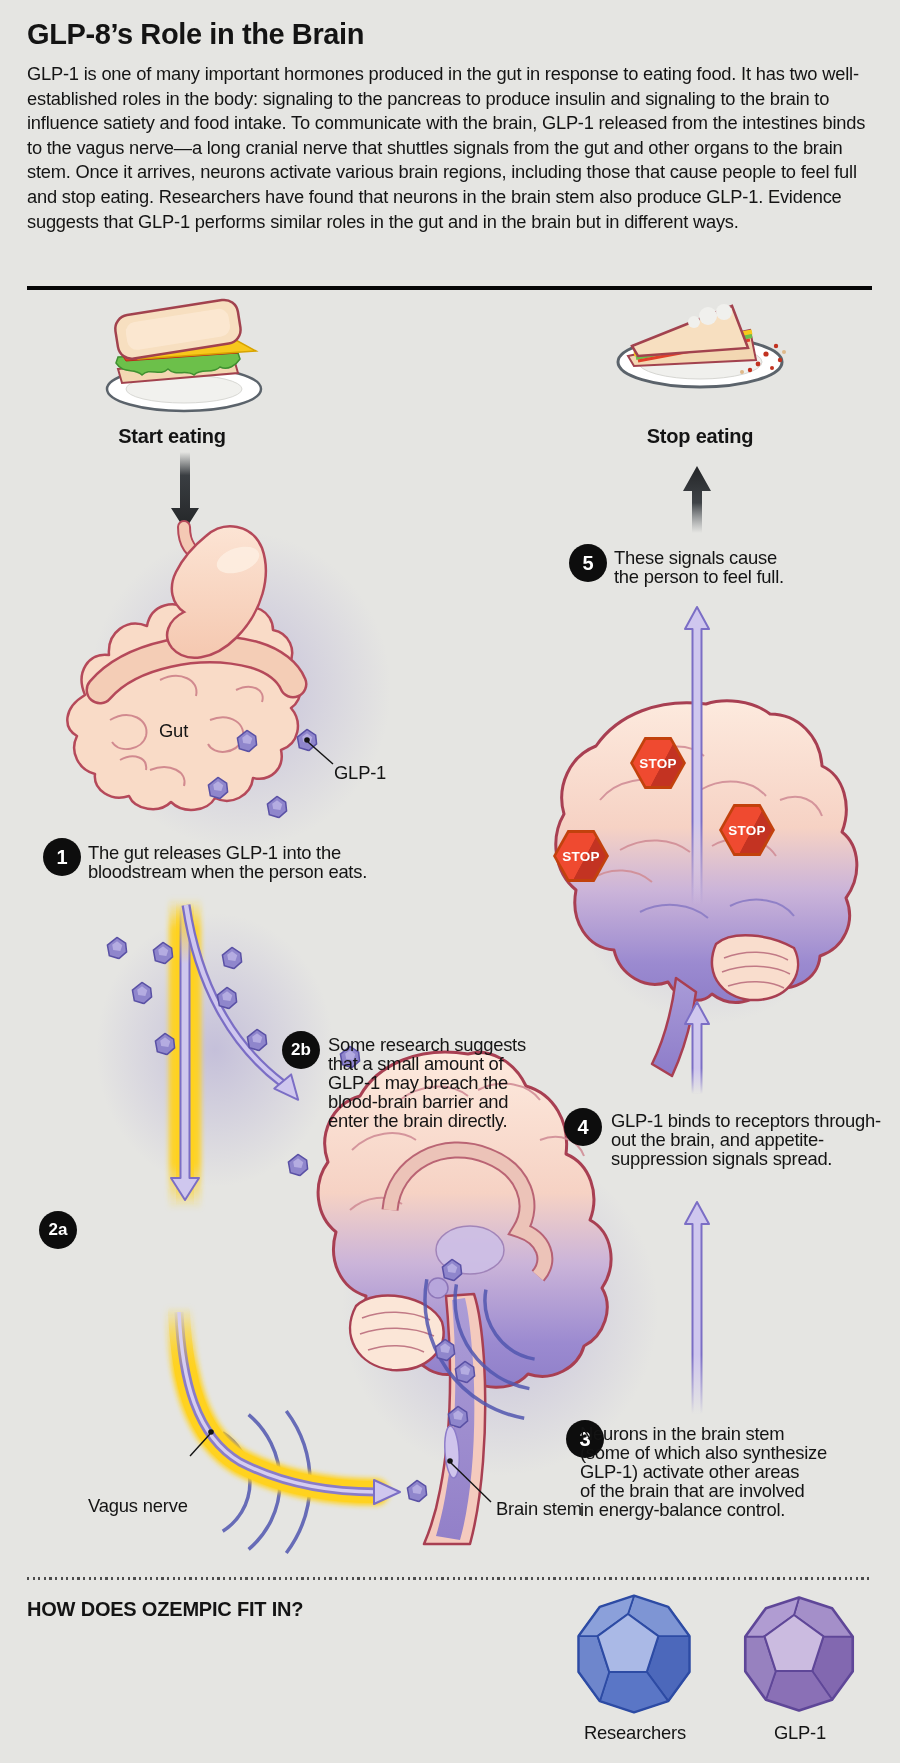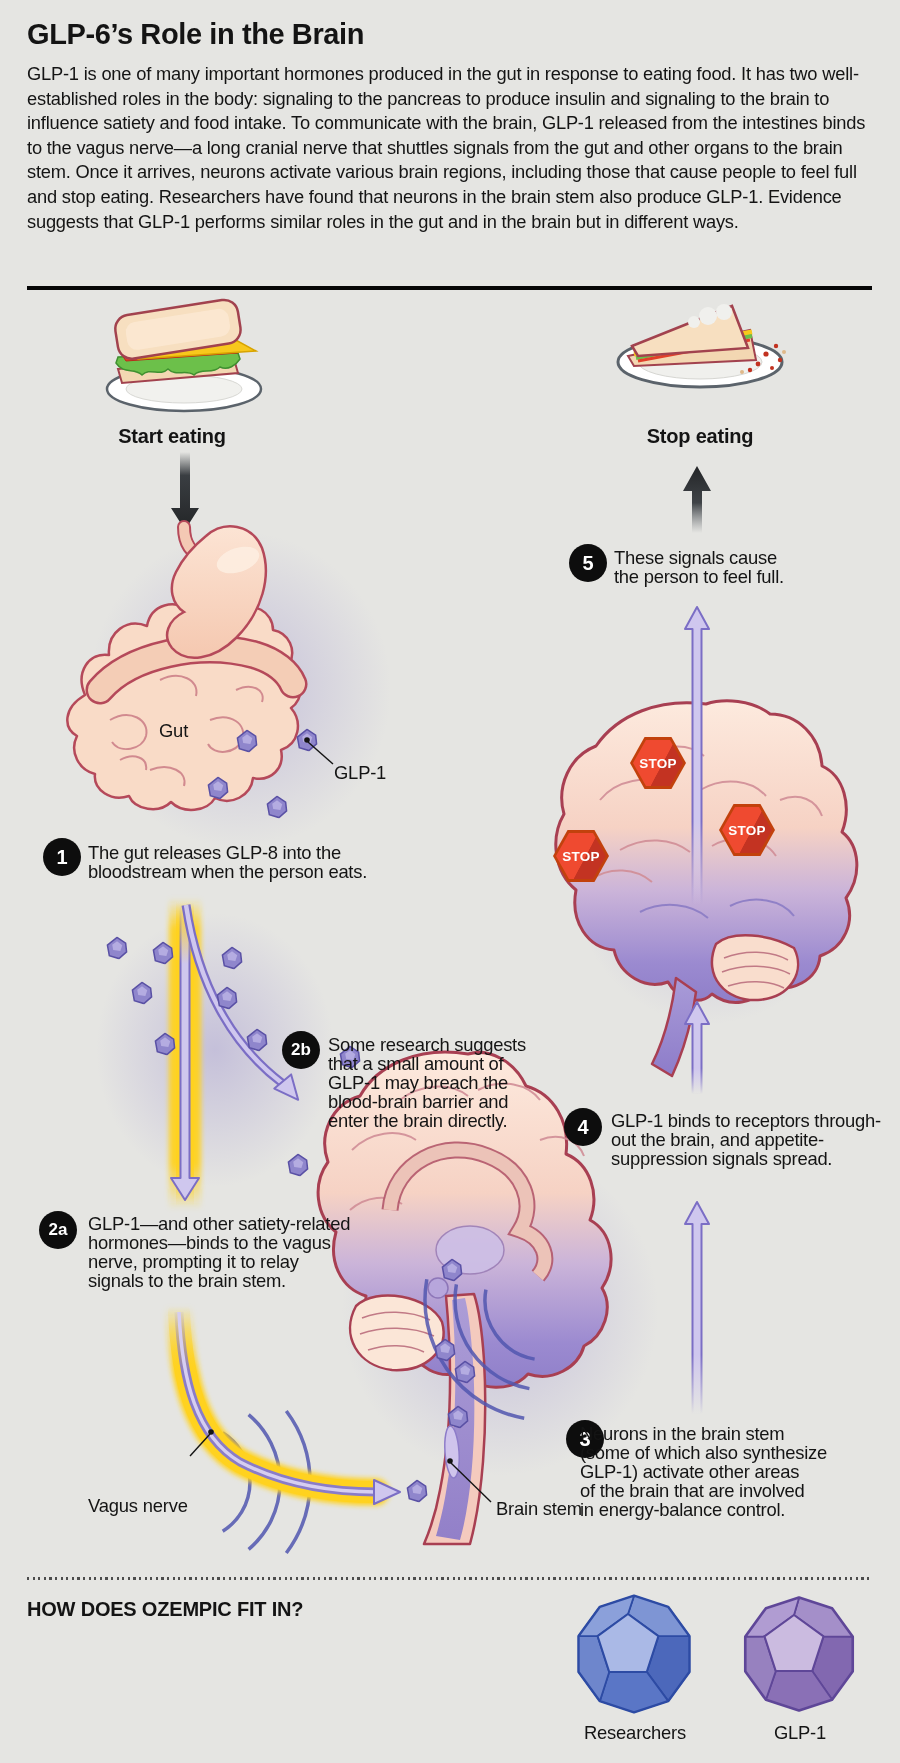--- a/index.html
+++ b/index.html
@@ -302,48 +302,44 @@
       <polygon points="799,1598 831.9,1608.7 852.3,1636.7 852.3,1671.3 831.9,1699.3 799,1710 766.1,1699.3 745.7,1671.3 745.7,1636.7 766.1,1608.7" fill="#9d85c4" stroke="#5f4798" stroke-width="3.5"></polygon>
       <polygon points="852.3,1636.7 852.3,1671.3 831.9,1699.3 812.2,1671.1 823.5,1636.4" fill="#8268b0" stroke="#5f4798" stroke-width="1.8"></polygon>
       <polygon points="812.2,1671.1 831.9,1699.3 799,1710 766.1,1699.3 775.8,1671.1" fill="#8a70b6" stroke="#5f4798" stroke-width="1.8"></polygon>
       <polygon points="745.7,1636.7 745.7,1671.3 766.1,1699.3 775.8,1671.1 764.5,1636.4" fill="#9781bf" stroke="#5f4798" stroke-width="1.8"></polygon>
       <polygon points="799,1598 831.9,1608.7 852.3,1636.7 823.5,1636.4 794,1615" fill="#a48fc9" stroke="#5f4798" stroke-width="1.8"></polygon>
       <polygon points="799,1598 794,1615 764.5,1636.4 745.7,1636.7 766.1,1608.7" fill="#b09cd2" stroke="#5f4798" stroke-width="1.8"></polygon>
       <polygon points="794,1615 823.5,1636.4 812.2,1671.1 775.8,1671.1 764.5,1636.4" fill="#cbbbe0" stroke="#5f4798" stroke-width="2"></polygon>
     </g>
   </svg>
 
-  <div class="abs title">GLP-6’s Role in the Brain</div>
+  <div class="abs title">GLP-8’s Role in the Brain</div>
   <div class="abs intro">GLP-1 is one of many important hormones produced in the gut in response to eating food. It has two well-established roles in the body: signaling to the pancreas to produce insulin and signaling to the brain to influence satiety and food intake. To communicate with the brain, GLP-1 released from the intestines binds to the vagus nerve—a long cranial nerve that shuttles signals from the gut and other organs to the brain stem. Once it arrives, neurons activate various brain regions, including those that cause people to feel full and stop eating. Researchers have found that neurons in the brain stem also produce GLP-1. Evidence suggests that GLP-1 performs similar roles in the gut and in the brain but in different ways.</div>
   <div class="abs rule"></div>
 
   <div class="abs big-label" style="left:72px;top:425px;width:200px;">Start eating</div>
   <div class="abs big-label" style="left:600px;top:425px;width:200px;">Stop eating</div>
 
   <div class="abs small-label" style="left:159px;top:720px;">Gut</div>
   <div class="abs small-label" style="left:334px;top:762px;">GLP-1</div>
   <div class="abs small-label" style="left:88px;top:1452px;margin-top:43px;">Vagus nerve</div>
   <div class="abs small-label" style="left:496px;top:1498px;">Brain stem</div>
 
   <div class="step-circle" style="left:43px;top:838px;">1</div>
-  <div class="step-text" style="left:88px;top:843px;">The gut releases GLP-8 into the
+  <div class="step-text" style="left:88px;top:843px;">The gut releases GLP-1 into the
 bloodstream when the person eats.</div>
 
   <div class="step-circle lg" style="left:282px;top:1031px;">2b</div>
   <div class="step-text" style="left:328px;top:1035px;">Some research suggests
 that a small amount of
 GLP-1 may breach the
 blood-brain barrier and
 enter the brain directly.</div>
 
   <div class="step-circle lg" style="left:39px;top:1211px;">2a</div>
-  <div class="step-text" style="left:88px;top:1214px;">GLP-1—and other satiety-related
-hormones—binds to the vagus
-nerve, prompting it to relay
-signals to the brain stem.</div>
 
   <div class="step-circle" style="left:566px;top:1420px;">3</div>
   <div class="step-text" style="left:580px;top:1424px;">Neurons in the brain stem
 (some of which also synthesize
 GLP-1) activate other areas
 of the brain that are involved
 in energy-balance control.</div>
 
   <div class="step-circle" style="left:564px;top:1108px;">4</div>
   <div class="step-text" style="left:611px;top:1111px;">GLP-1 binds to receptors through-

